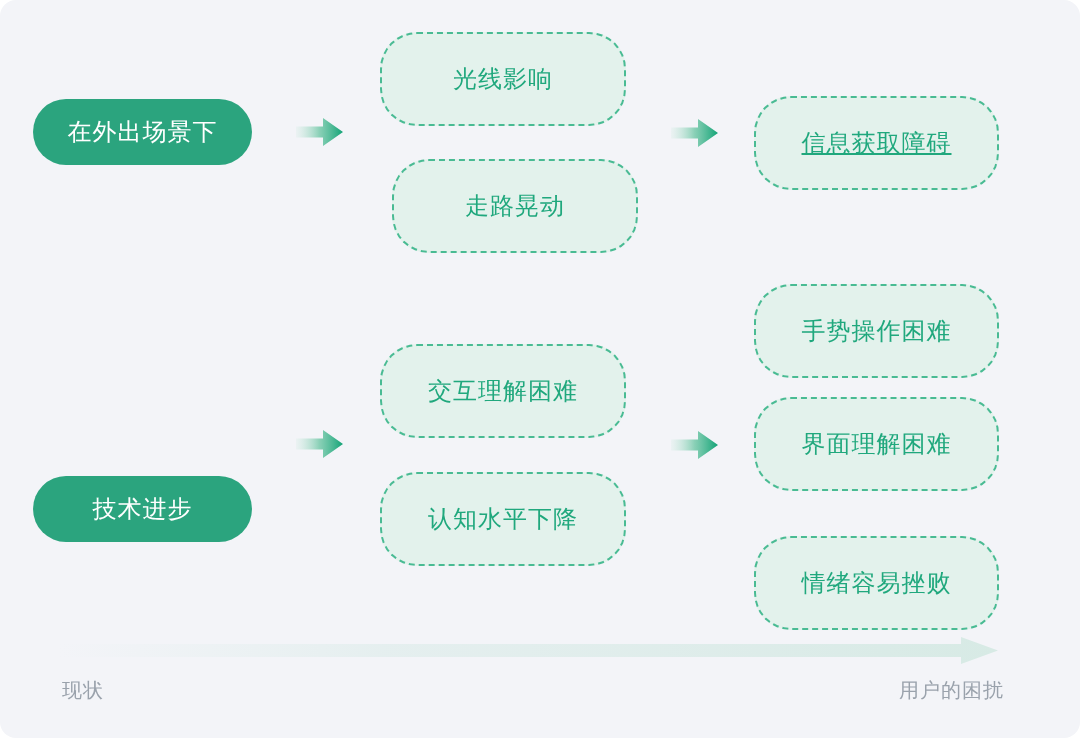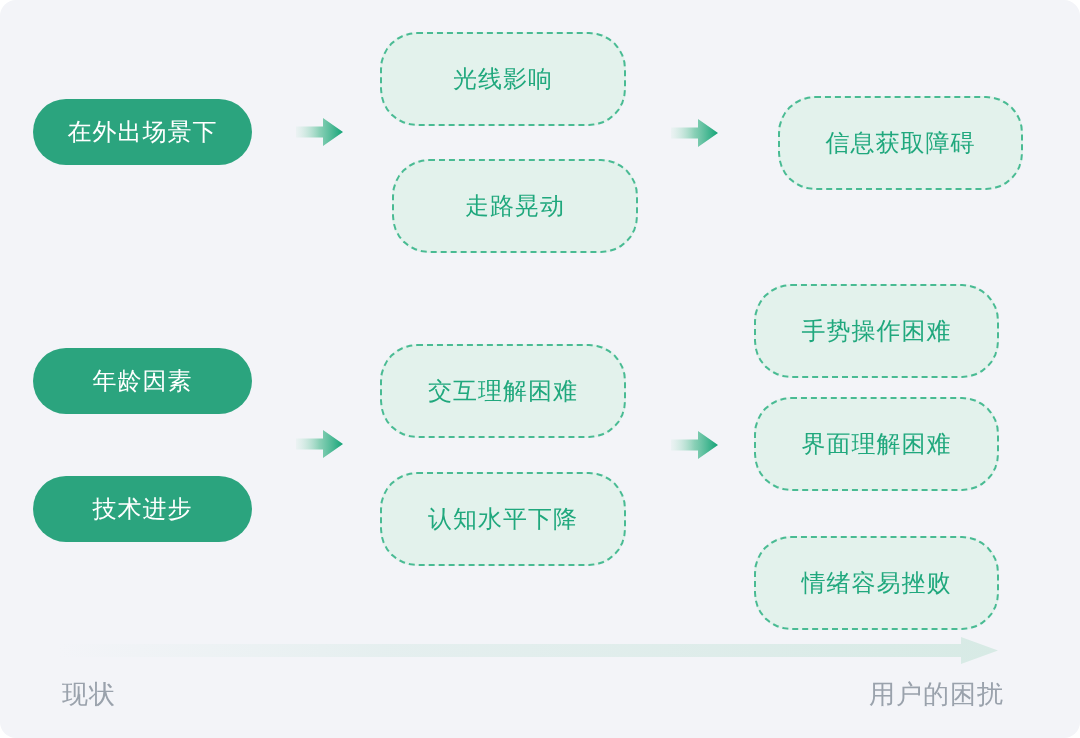--- a/index.html
+++ b/index.html
@@ -47,37 +47,37 @@
   .axis-arrow {
     position: absolute;
     left: 58px;
     top: 637px;
     width: 940px;
     height: 27px;
   }
   .axis-label {
     position: absolute;
     top: 677px;
-    font-size: 26px;
+    font-size: 20px;
     color: var(--axis-label-color, #9AA2AC);
     letter-spacing: 1px;
     white-space: nowrap;
   }
   .axis-label.left  { left: 62px; }
   .axis-label.right { right: 76px; }
 
   
   .pos-src-outdoor { left: 33px;  top: 99px;  width: 219px; }
   .pos-src-age     { left: 33px;  top: 348px; width: 219px; }
   .pos-src-tech    { left: 33px;  top: 476px; width: 219px; }
   .pos-f-light     { left: 380px; top: 32px;  width: 246px; }
   .pos-f-walk      { left: 392px; top: 159px; width: 246px; }
   .pos-f-interact  { left: 380px; top: 344px; width: 246px; }
   .pos-f-cognitive { left: 380px; top: 472px; width: 246px; }
-  .pos-o-info      { left: 778px; top: 96px;  width: 245px; }
+  .pos-o-info      { left: 754px; top: 96px;  width: 245px; text-decoration: underline; }
   .pos-o-gesture   { left: 754px; top: 284px; width: 245px; }
   .pos-o-interface { left: 754px; top: 397px; width: 245px; }
   .pos-o-emotion   { left: 754px; top: 508px; width: 245px; margin-top: 28px; }
   .pos-arrow-1 { left: 296px; top: 117px; }
   .pos-arrow-2 { left: 671px; top: 118px; }
   .pos-arrow-3 { left: 296px; top: 429px; }
   .pos-arrow-4 { left: 671px; top: 430px; }
 </style>
 </head>
 <body>
@@ -115,23 +115,20 @@
   </div>
 
   <svg class="arrow pos-arrow-2" viewBox="0 0 48 30">
     <path d="M0 9.5 H27 V1 L47 15 L27 29 V20.5 H0 Z" fill="url(#smallArrowGrad)"></path>
   </svg>
 
   <div class="pill dashed pos-o-info">
     <span>信息获取障碍</span>
   </div>
 
-  <div class="pill solid pos-src-age">
-    <span>年龄因素</span>
-  </div>
   <div class="pill solid pos-src-tech">
     <span>技术进步</span>
   </div>
 
   <svg class="arrow pos-arrow-3" viewBox="0 0 48 30">
     <path d="M0 9.5 H27 V1 L47 15 L27 29 V20.5 H0 Z" fill="url(#smallArrowGrad)"></path>
   </svg>
 
   <div class="pill dashed pos-f-cognitive">
     <span>认知水平下降</span>

